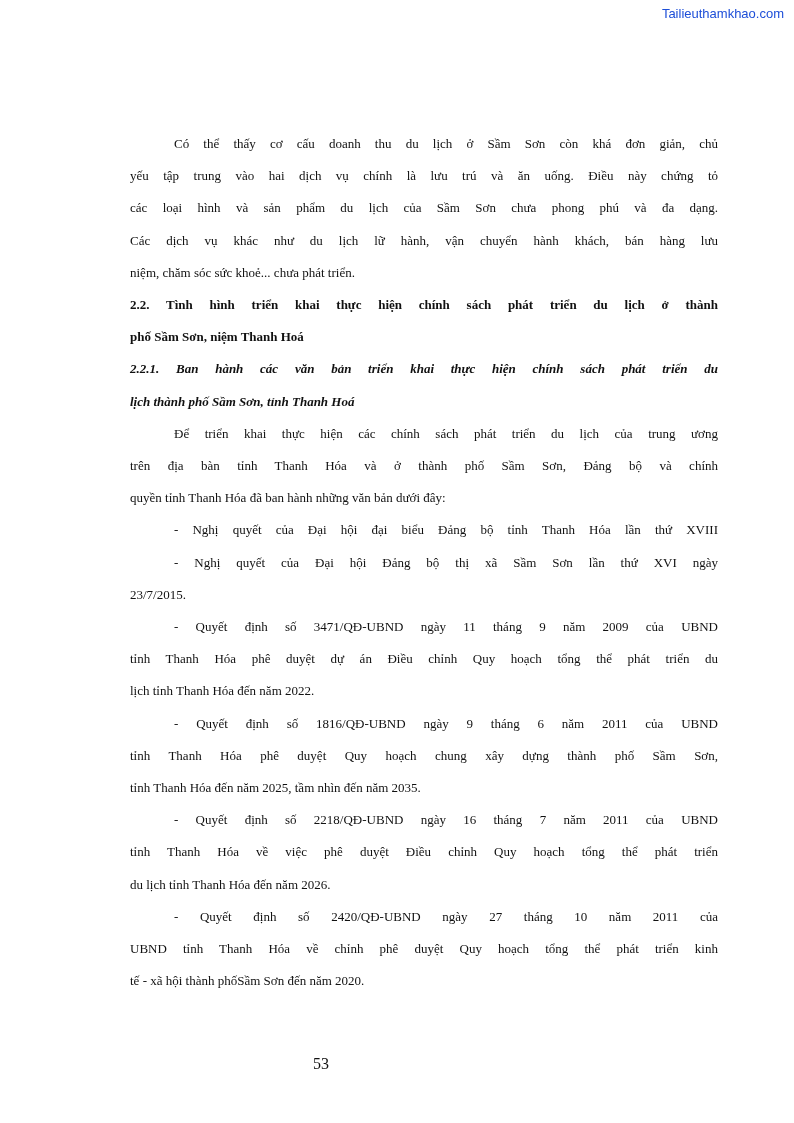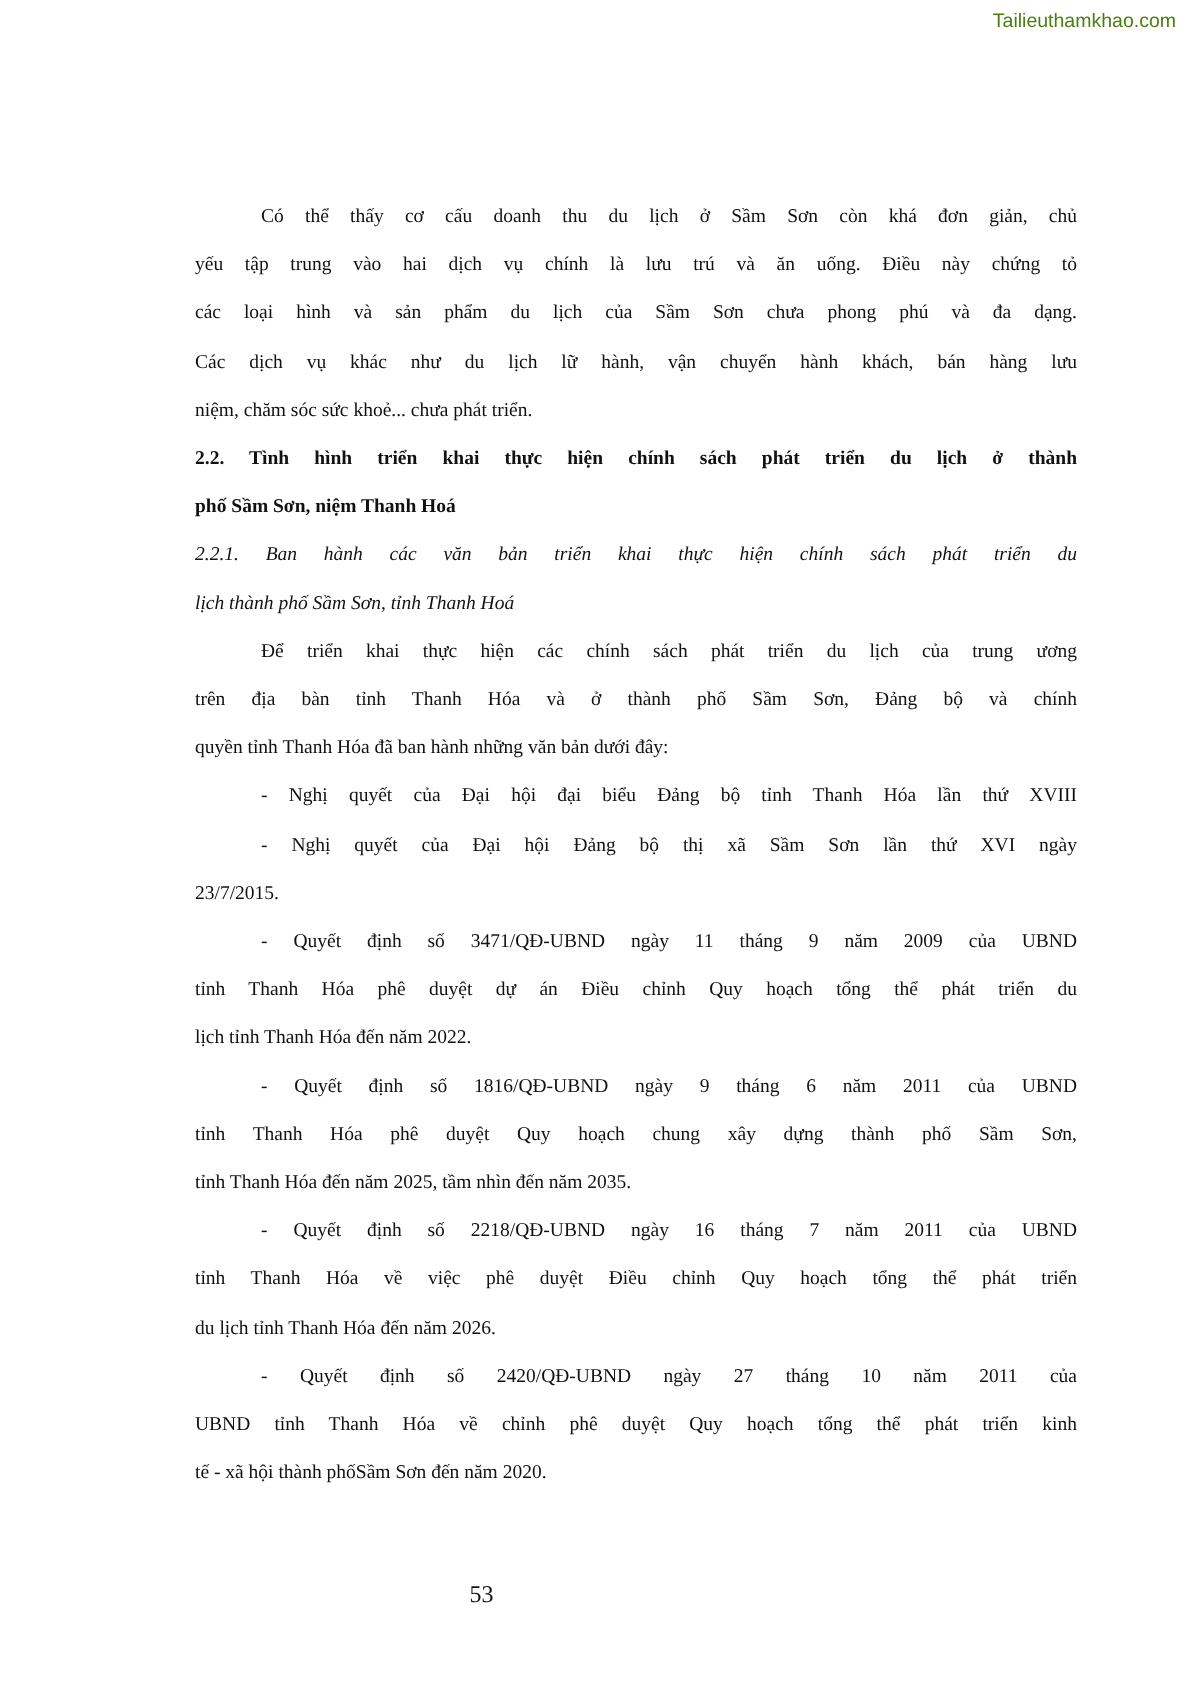--- a/index.html
+++ b/index.html
@@ -1,23 +1,23 @@
 <!DOCTYPE html>
 <html><head>
   <meta charset="utf-8">
   <style>
     html, body { margin: 0; padding: 0; background: #ffffff; }
     body { width: 794px; height: 1123px; position: relative; overflow: hidden;
            font-family: "Liberation Serif", "DejaVu Serif", serif; color: #111; }
     .watermark { position: absolute; top: 6px; right: 10px; font-family: "Liberation Sans", "DejaVu Sans", sans-serif;
-                 font-size: 13px; color: #4d7c0f; letter-spacing: 0px; }
+                 font-size: 13px; color: #1d4ed8; letter-spacing: 0px; }
     .page { position: absolute; left: 130px; top: 128px; width: 588px; }
     .p { font-size: 13px; line-height: 32.2px; text-align: justify; margin: 0; }
     .h2 { font-weight: bold; }
-    .h3 { font-weight: normal; font-style: italic; }
+    .h3 { font-weight: bold; font-style: italic; }
     .line { display: block; text-align: justify; text-align-last: justify; white-space: nowrap; }
     .line.last { text-align-last: left; }
     .pagenum { position: absolute; top: 1055px; left: 0; width: 642px; text-align: center; font-size: 16px; }
   </style>
 </head>
 <body>
 
 <div class="watermark">Tailieuthamkhao.com</div>
 
 <div class="page">

